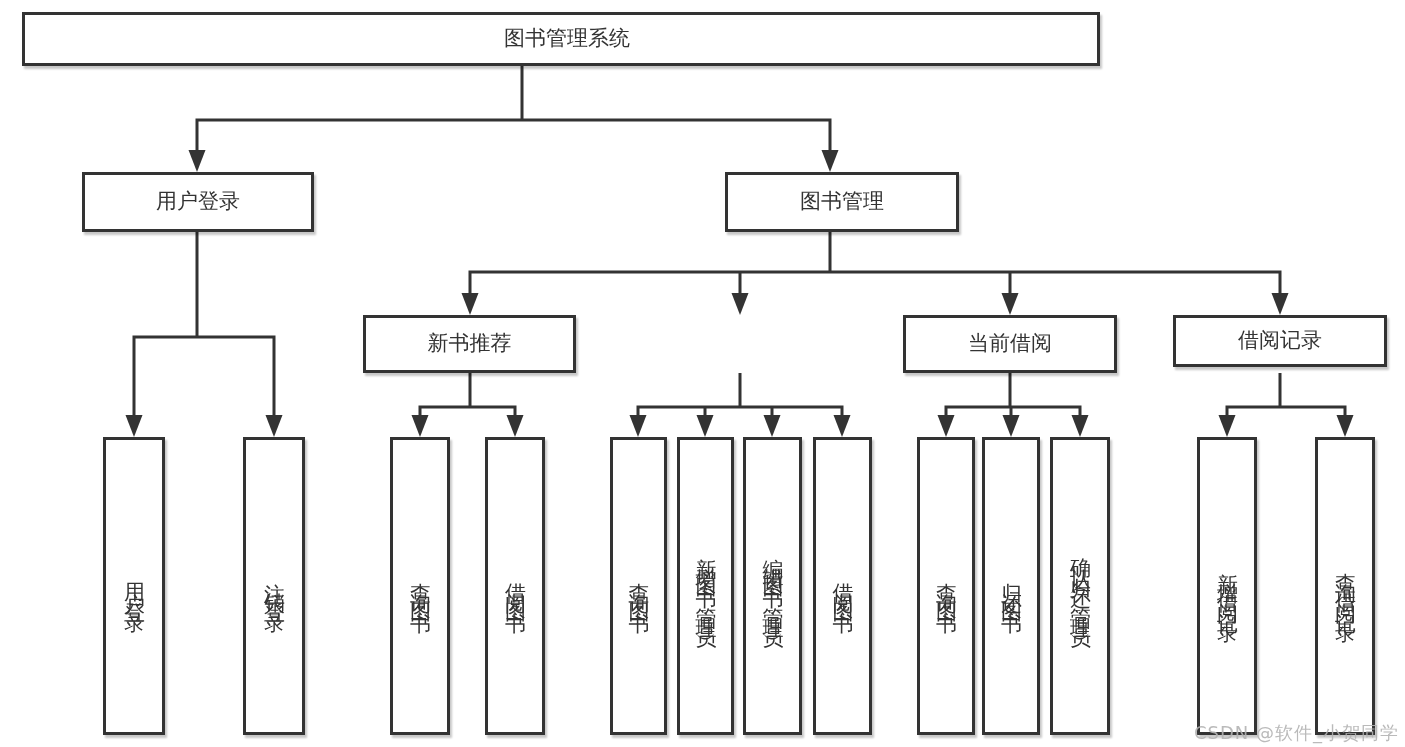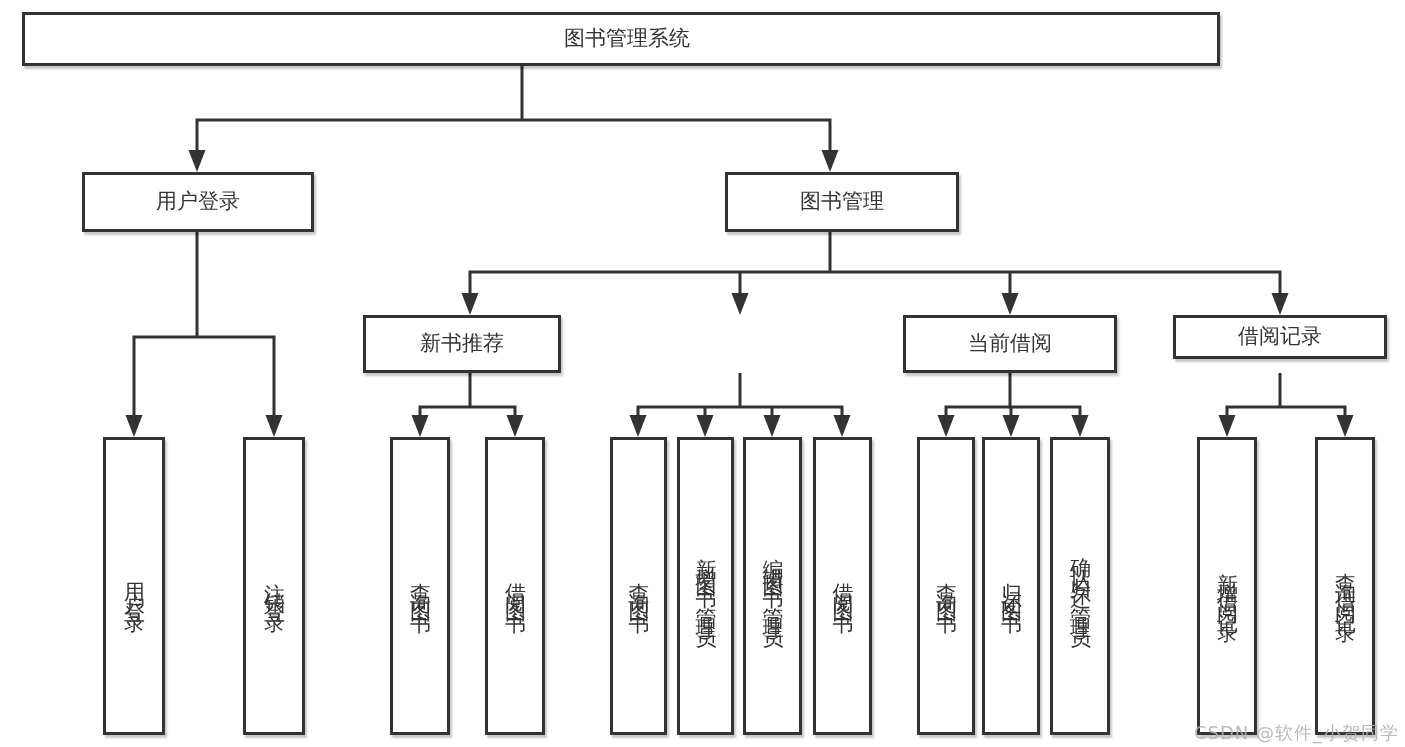--- a/index.html
+++ b/index.html
@@ -18,29 +18,29 @@
     box-sizing:border-box;
     display:flex;align-items:center;justify-content:center;
     color:#333333;
     font-size:21px;
     line-height:1.2;
     box-shadow:2px 3px 2px rgba(0,0,0,0.22);
     z-index:2;
     white-space:nowrap;
   }
   
-  .n-root{left:22px;top:12px;width:1198px;height:54px;padding-left:12px;}
+  .n-root{left:22px;top:12px;width:1078px;height:54px;padding-left:12px;}
   
   .n-userlogin{left:82px;top:172px;width:232px;height:60px;}
   .n-bookmgmt{left:714px;top:172px;width:234px;height:60px;margin-left:11px;}
   
-  .n-newbook {left:363px;top:315px;width:198px;height:58px;}
+  .n-newbook {left:363px;top:315px;width:213px;height:58px;}
   .n-borrow  {left:633px;top:315px;width:213px;height:58px;}
   .n-current {left:903px;top:315px;width:214px;height:58px;text-align:right;}
-  .n-records {left:1173px;top:315px;width:214px;height:44px;}
+  .n-records {left:1173px;top:315px;width:214px;height:52px;}
   
   .leaf{top:437px;height:298px;}
   .leaf .vtext{
     writing-mode:vertical-rl;
     letter-spacing:10px;
     font-size:21px;
     color:#333333;
   }
   .l1 {left:103px;width:62px;}
   .l2 {left:243px;width:62px;}

